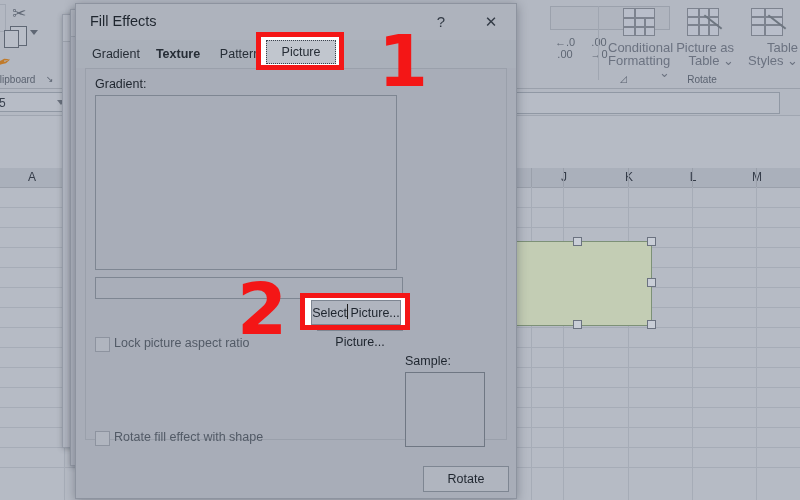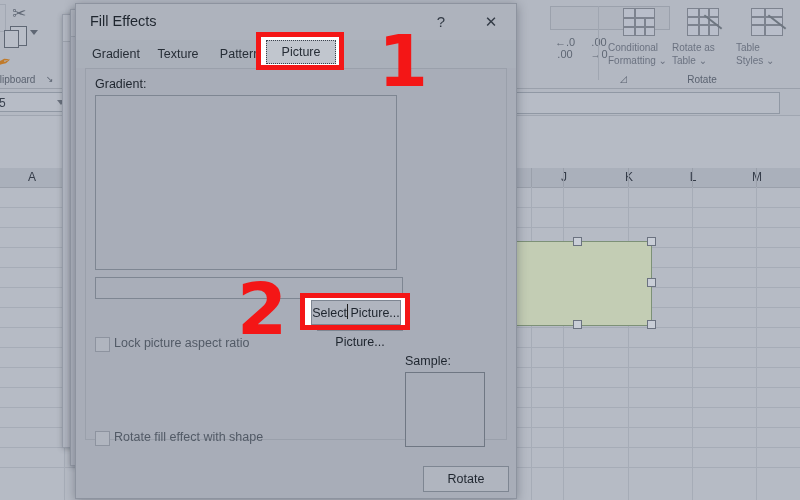--- a/index.html
+++ b/index.html
@@ -16,22 +16,22 @@
   .rib-sep{position:absolute;top:6px;width:1px;height:74px;background:#a0a6b1;}
   .grp-label{position:absolute;bottom:3px;width:100%;text-align:center;
              font-size:10px;color:#5a6270;}
   .dlg-launch{position:absolute;bottom:4px;font-size:9px;color:#5a6270;}
 
   .icon-btn{position:absolute;}
   .icon-lbl{position:absolute;font-size:10.5px;color:#6a717e;line-height:12px;text-align:center;}
 
   
   .bigbtn{position:absolute;top:4px;width:62px;height:66px;}
-  .bigbtn .gl{position:absolute;left:0;right:0;top:38px;font-size:10px;
-              color:#6b7280;text-align:left;line-height:12.5px;}
+  .bigbtn .gl{position:absolute;left:0;right:0;top:38px;font-size:13px;
+              color:#6b7280;text-align:right;line-height:12.5px;}
 
   .tablegrid{position:absolute;left:50%;top:4px;transform:translateX(-50%);
              width:30px;height:26px;border:1.6px solid #7d838f;background:#b9beca;}
   .tablegrid i{position:absolute;background:#7d838f;}
 
   
   .namebar{position:absolute;left:0;top:89px;width:800px;height:26px;background:#b3b8c2;
            border-bottom:1px solid #a0a6b1;}
   .namebox{position:absolute;left:-48px;top:3px;width:120px;height:20px;
            border:1px solid #9098a4;background:#b7bcc6;font-size:12px;color:#3b4350;
@@ -148,21 +148,21 @@
       </div>
       <div class="bigbtn" style="left:68px;">
         <div class="tablegrid">
           <i style="left:0;top:7px;width:30px;height:1.6px;"></i>
           <i style="left:0;top:15px;width:30px;height:1.6px;"></i>
           <i style="left:10px;top:0;width:1.6px;height:26px;"></i>
           <i style="left:20px;top:0;width:1.6px;height:26px;"></i>
           <i style="left:14px;top:12px;width:22px;height:2px;transform:rotate(38deg);background:#6e7680;"></i>
         </div>
         <div class="gl">
-          <span>Rotate as</span><br>
+          <span>Picture as</span><br>
           <span>Table ⌄</span>
         </div>
       </div>
       <div class="bigbtn" style="left:132px;">
         <div class="tablegrid">
           <i style="left:0;top:7px;width:30px;height:1.6px;"></i>
           <i style="left:0;top:15px;width:30px;height:1.6px;"></i>
           <i style="left:12px;top:0;width:1.6px;height:26px;"></i>
           <i style="left:14px;top:12px;width:22px;height:2px;transform:rotate(38deg);background:#6e7680;"></i>
         </div>
@@ -251,21 +251,21 @@
     </div>
     <div class="tb-btn" style="left:395px;">
       <div class="g">✕</div>
     </div>
   </div>
 
   <div class="tabstrip">
     <div class="tab" style="left:9px;width:62px;">
       <span>Gradient</span>
     </div>
-    <div class="tab" style="left:71px;width:62px;">
+    <div class="tab" style="left:71px;width:62px;font-weight:bold;">
       <span>Texture</span>
     </div>
     <div class="tab" style="left:133px;width:62px;">
       <span>Pattern</span>
     </div>
     <div class="tab sel" style="left:183px;width:78px;">
       <div class="focusring"></div>
       <span>Picture</span>
     </div>
   </div>

